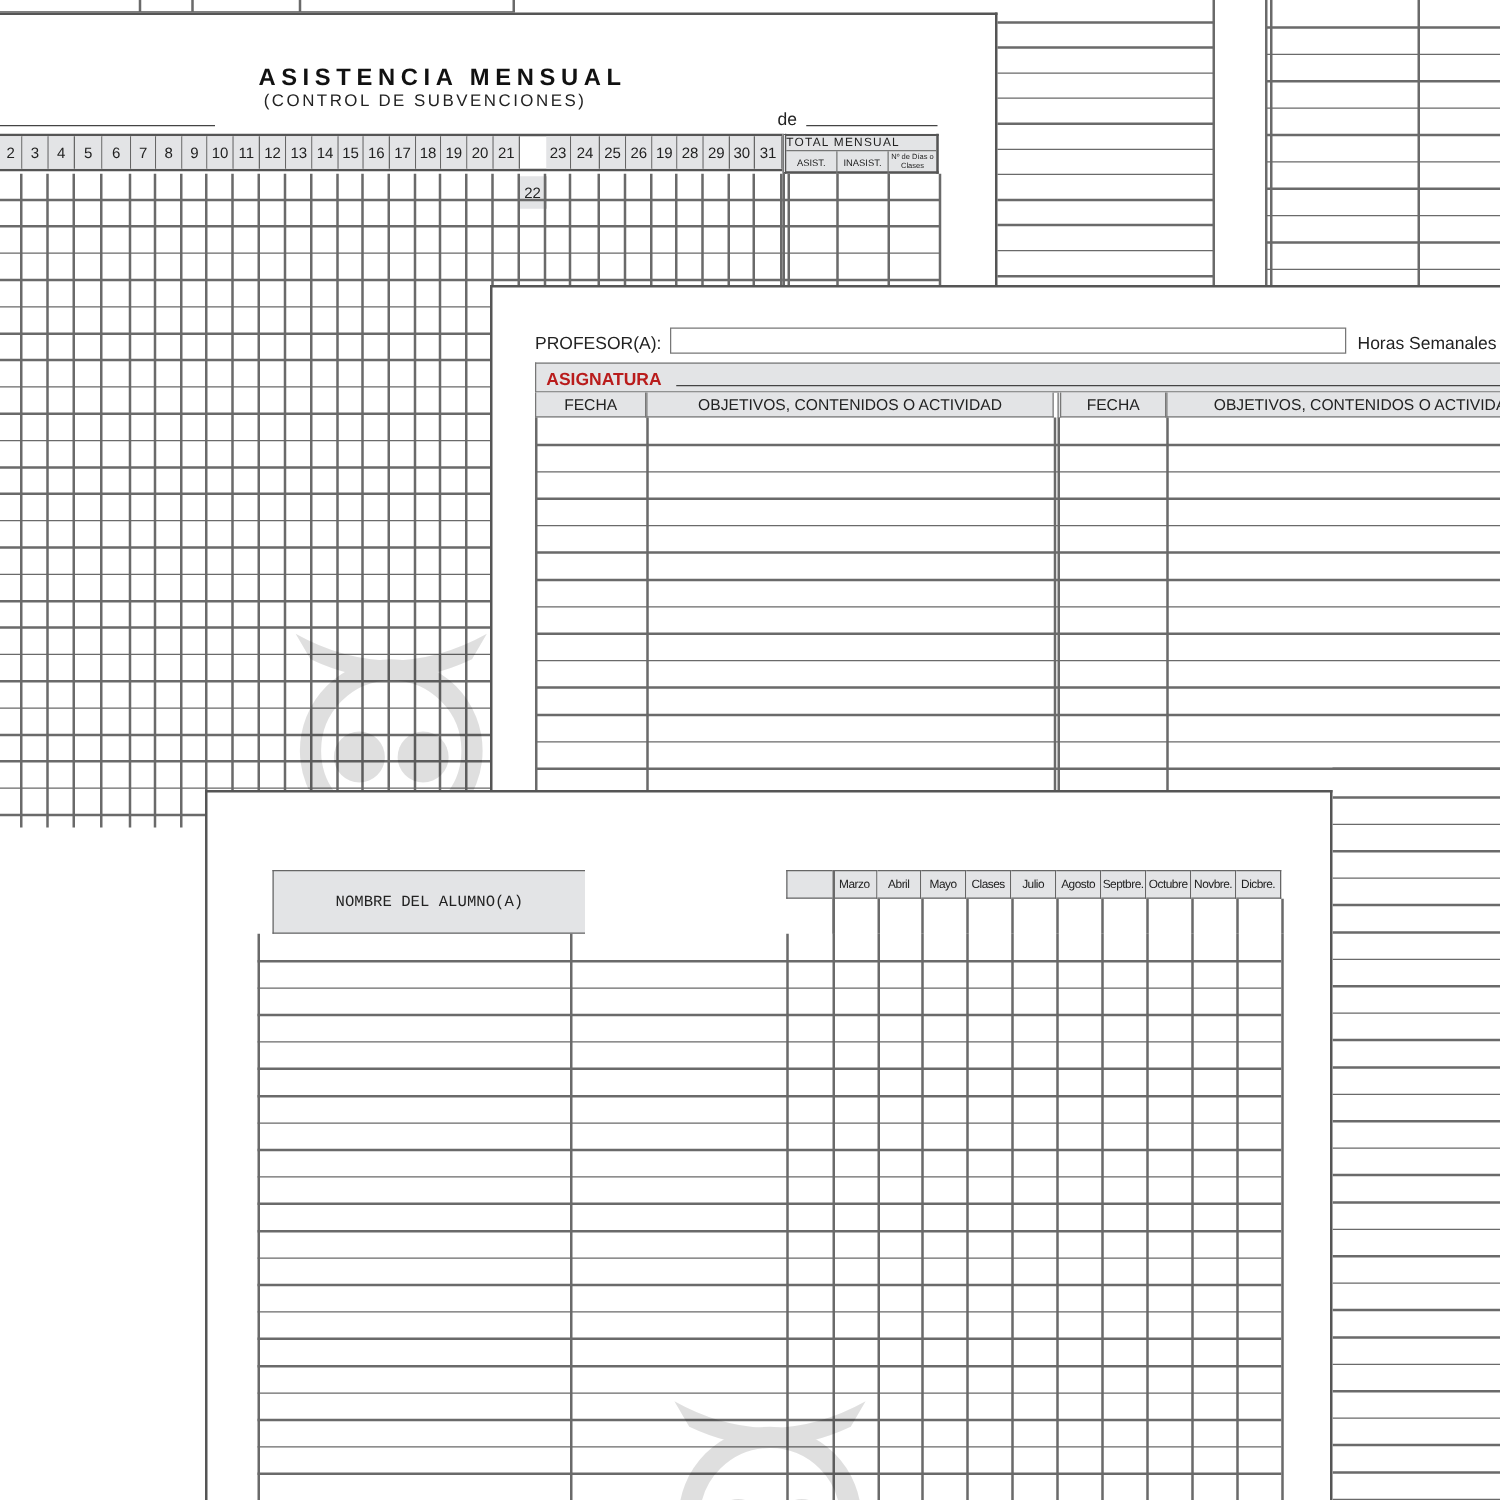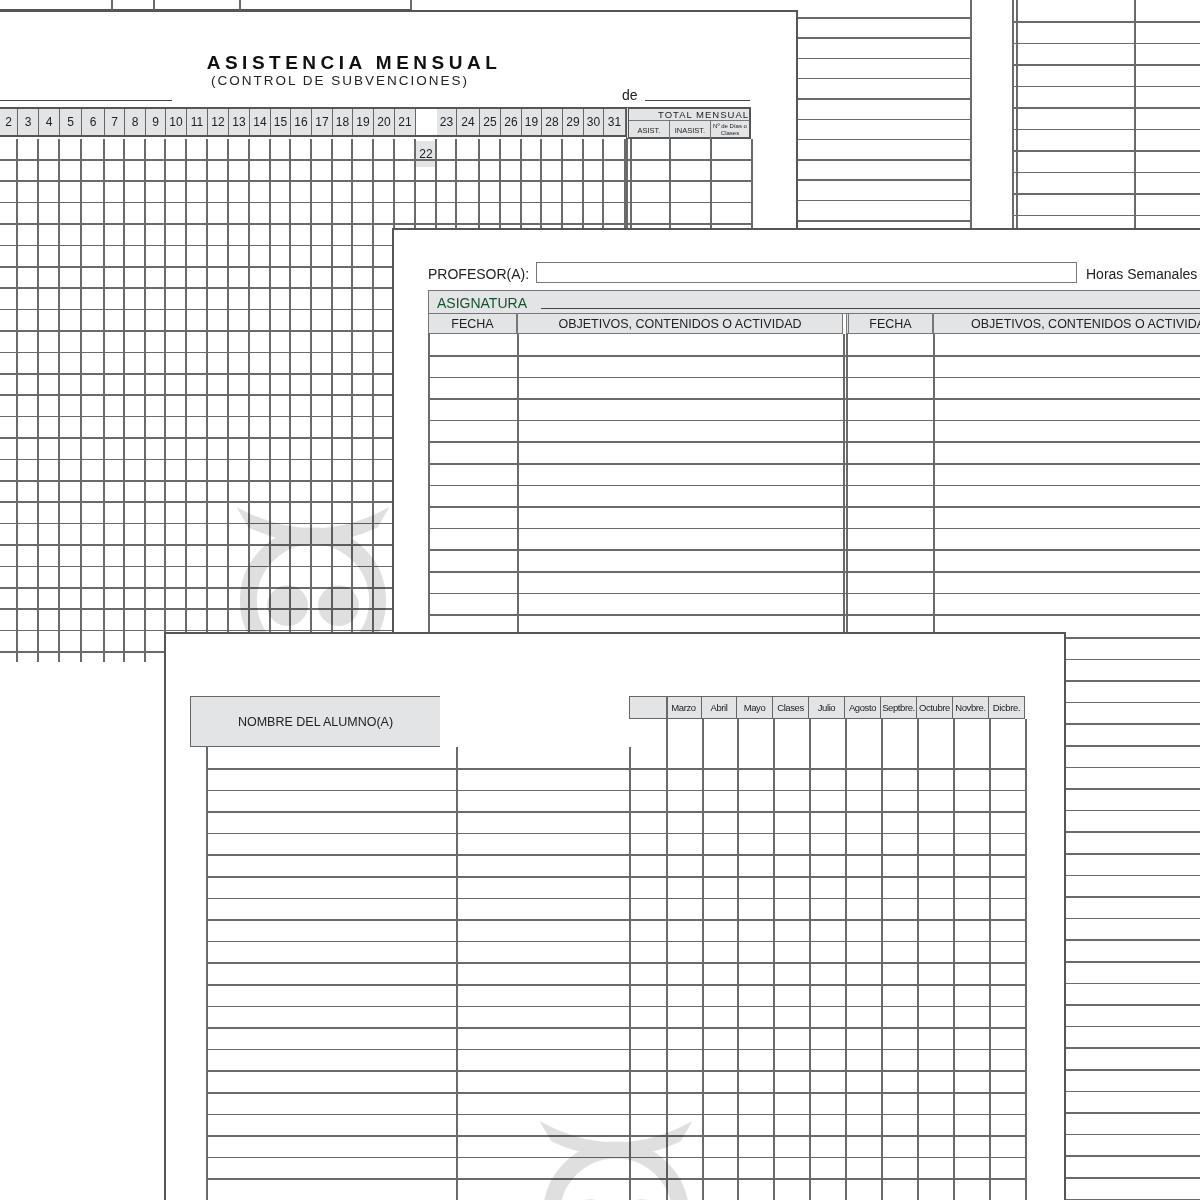--- a/index.html
+++ b/index.html
@@ -19,32 +19,32 @@
   .subtitle-mensual { position: absolute; left: 150px; top: 61px; width: 400px; text-align: center; font-size: 13.5px; letter-spacing: 2px; color: #222; }
   .de-label { position: absolute; left: 632px; top: 75px; font-size: 14px; color: #222; }
   .de-line { position: absolute; left: 655px; top: 88px; width: 105px; height: 1px; background: #444; }
   .name-line { position: absolute; left: 0; top: 88px; width: 182px; height: 1px; background: #444; }
 
   .grid-mensual { position: absolute; left: 0; top: 95px; width: 636px; }
   .day-header { display: flex; height: 30px; border-top: 2px solid #555; border-bottom: 2px solid #555; }
   .day-cell { flex: 0 0 auto; height: 100%; border-right: 1.5px solid #666; background: #e3e4e6; font-size: 12px; display: flex; align-items: center; justify-content: center; color: #222; }
 
   .total-box { position: absolute; left: 636px; top: 95px; width: 125px; height: 32px; border: 2px solid #555; border-left: 3px double #555; background: #e3e4e6; }
-  .total-title { font-size: 9.5px; text-align: right; letter-spacing: 1px; height: 12px; line-height: 12px; border-bottom: 1px solid #777; color: #222; }
+  .total-title { font-size: 9.5px; text-align: left; letter-spacing: 1px; height: 12px; line-height: 12px; border-bottom: 1px solid #777; color: #222; }
   .total-cols { display: flex; height: 18px; }
   .total-col { font-size: 7.5px; display: flex; align-items: center; justify-content: center; text-align: center; line-height: 7px; border-right: 1px solid #777; color: #222; }
   .total-col:last-child { border-right: none; font-size: 6px; }
 
   
   #sheet-profesor { left: 392px; top: 228px; width: 820px; height: 410px; border-top: 2px solid #555; border-left: 2px solid #555; }
   .prof-label { position: absolute; left: 34px; top: 36px; font-size: 14px; color: #222; }
   .prof-input { position: absolute; left: 142px; top: 32px; width: 541px; height: 21px; border: 1.5px solid #777; background: #fff; }
   .horas-label { position: absolute; left: 692px; top: 36px; font-size: 14px; color: #222; white-space: nowrap; }
   .asig-bar { position: absolute; left: 34px; top: 60px; width: 800px; height: 24px; background: #e3e4e6; border: 1.5px solid #777; border-right: none; }
-  .asig-label { position: absolute; left: 8px; top: 4px; font-weight: 400; font-size: 14px; color: #14532d; }
+  .asig-label { position: absolute; left: 8px; top: 4px; font-weight: 700; font-size: 14px; color: #b91c1c; }
   .asig-line { position: absolute; left: 112px; top: 17px; width: 700px; height: 1px; background: #444; }
   .prof-thead { position: absolute; top: 84px; height: 20px; background: #e3e4e6; border: 1.5px solid #777; border-top: none; font-size: 12.5px; color: #222; display: flex; align-items: center; justify-content: center; }
 
   
   #sheet-reunion { left: 164px; top: 632px; width: 902px; height: 580px; border-top: 2px solid #555; border-left: 2px solid #555; border-right: 2px solid #555; }
   .title-reunion { position: absolute; left: 0; top: 36px; width: 902px; text-align: center; font-weight: 700; font-size: 18px; letter-spacing: 4px; word-spacing: 18px; color: #111; }
   .reunion-hdr-cell { position: absolute; top: 62px; height: 51px; background: #e3e4e6; border: 1.5px solid #666; border-right: none; font-size: 12.5px; display: flex; align-items: center; justify-content: center; color: #222; }
   .month-cell { position: absolute; top: 62px; height: 23px; background: #e3e4e6; border-right: 1.5px solid #666; border-top: 1.5px solid #666; border-bottom: 1.5px solid #666; font-size: 9.5px; display: flex; align-items: center; justify-content: center; color: #222; transform-origin: center; letter-spacing: -0.4px; }
 
   
@@ -280,21 +280,21 @@
     <div class="hline" style="left:1066px;top:1090.6000000000001px;width:134px;height:1.5px;"></div>
     <div class="hline" style="left:1066px;top:1112.2px;width:134px;height:1.5px;"></div>
     <div class="hline" style="left:1066px;top:1133.8px;width:134px;height:1.5px;"></div>
     <div class="hline" style="left:1066px;top:1155.3999999999999px;width:134px;height:1.5px;"></div>
     <div class="hline" style="left:1066px;top:1176.9999999999998px;width:134px;height:1.5px;"></div>
     <div class="hline" style="left:1066px;top:1198.5999999999997px;width:134px;height:1.5px;"></div>
   </div>
 
 <div id="sheet-reunion" class="sheet">
 
-  <div class="reunion-hdr-cell" style="left:24px;width:250px;">NOMBRE DEL ALUMNO(A)</div>
+  <div class="reunion-hdr-cell" style="left:52px;width:250px;font-family:Liberation Mono, monospace;">NOMBRE DEL ALUMNO(A)</div>
   <div class="reunion-hdr-cell" style="left:463px;width:37px;height:23px;border-left:1.5px solid #666;"></div>
 
   <div id="month-header">
       <div class="month-cell" style="left:500px;width:36px;">Marzo</div>
       <div class="month-cell" style="left:536px;width:35px;">Abril</div>
       <div class="month-cell" style="left:571px;width:36px;">Mayo</div>
       <div class="month-cell" style="left:607px;width:36px;">Clases</div>
       <div class="month-cell" style="left:643px;width:36px;">Julio</div>
       <div class="month-cell" style="left:679px;width:36px;">Agosto</div>
       <div class="month-cell" style="left:715px;width:36px;">Septbre.</div>

